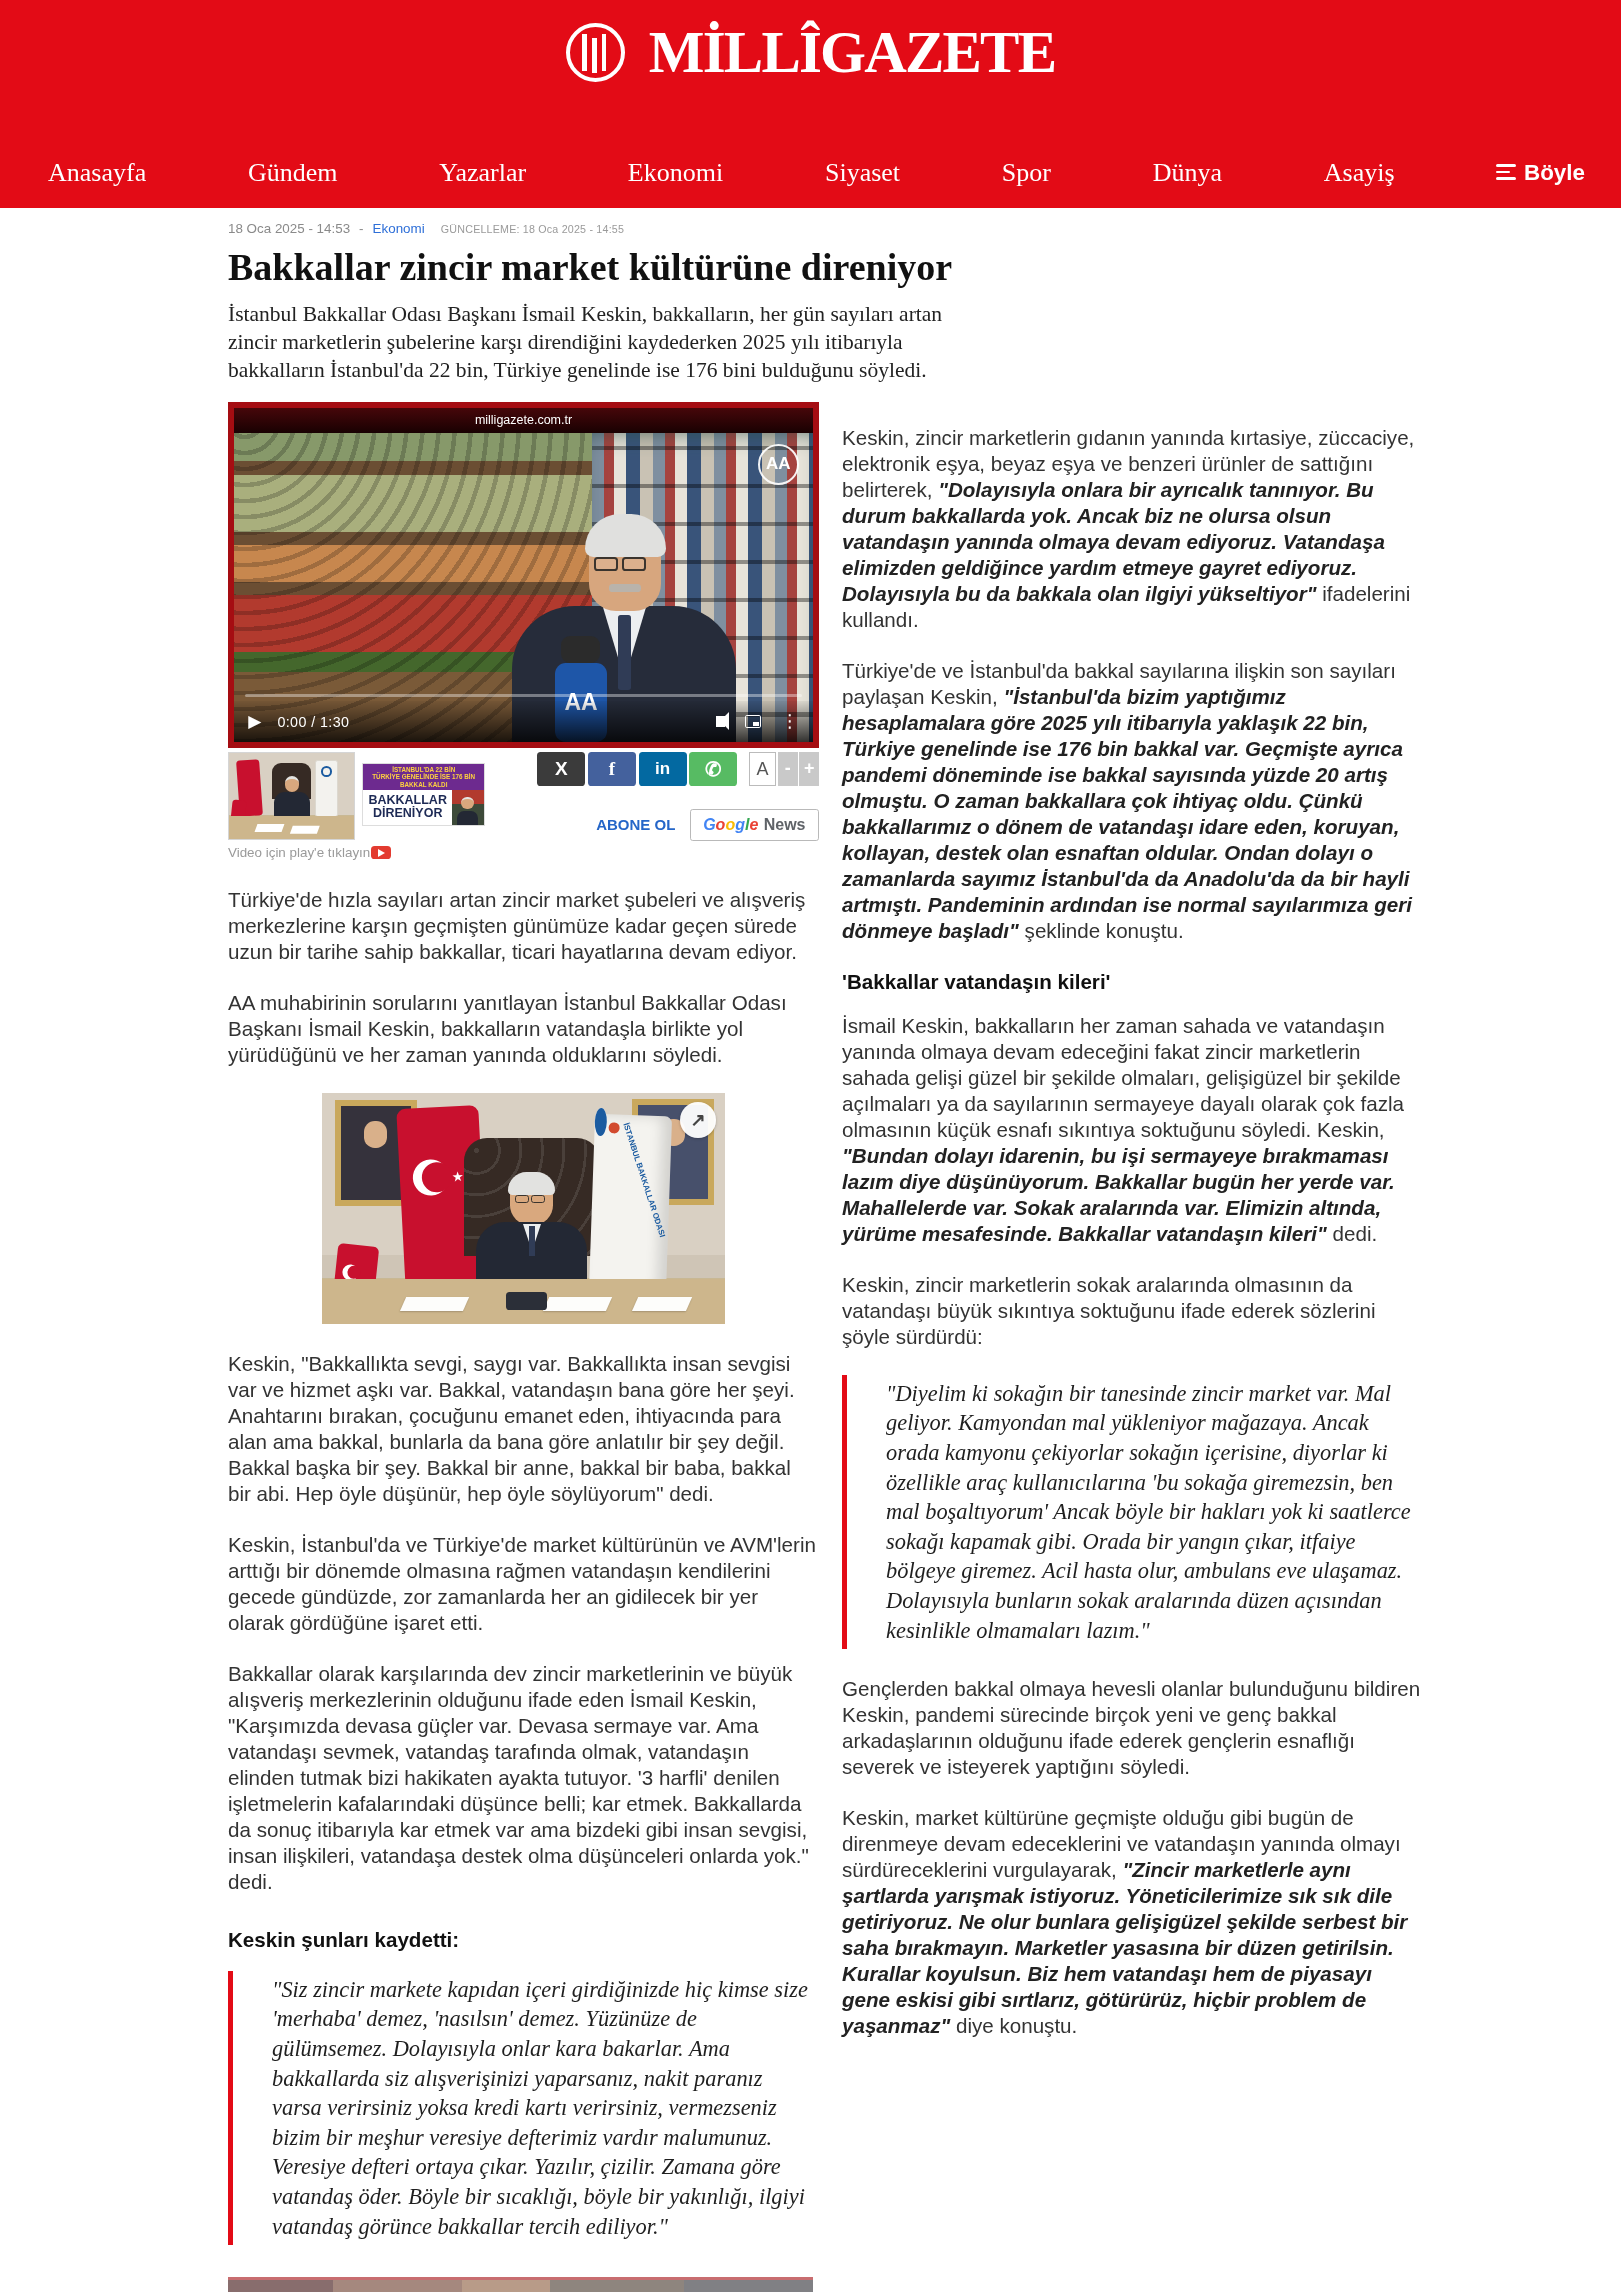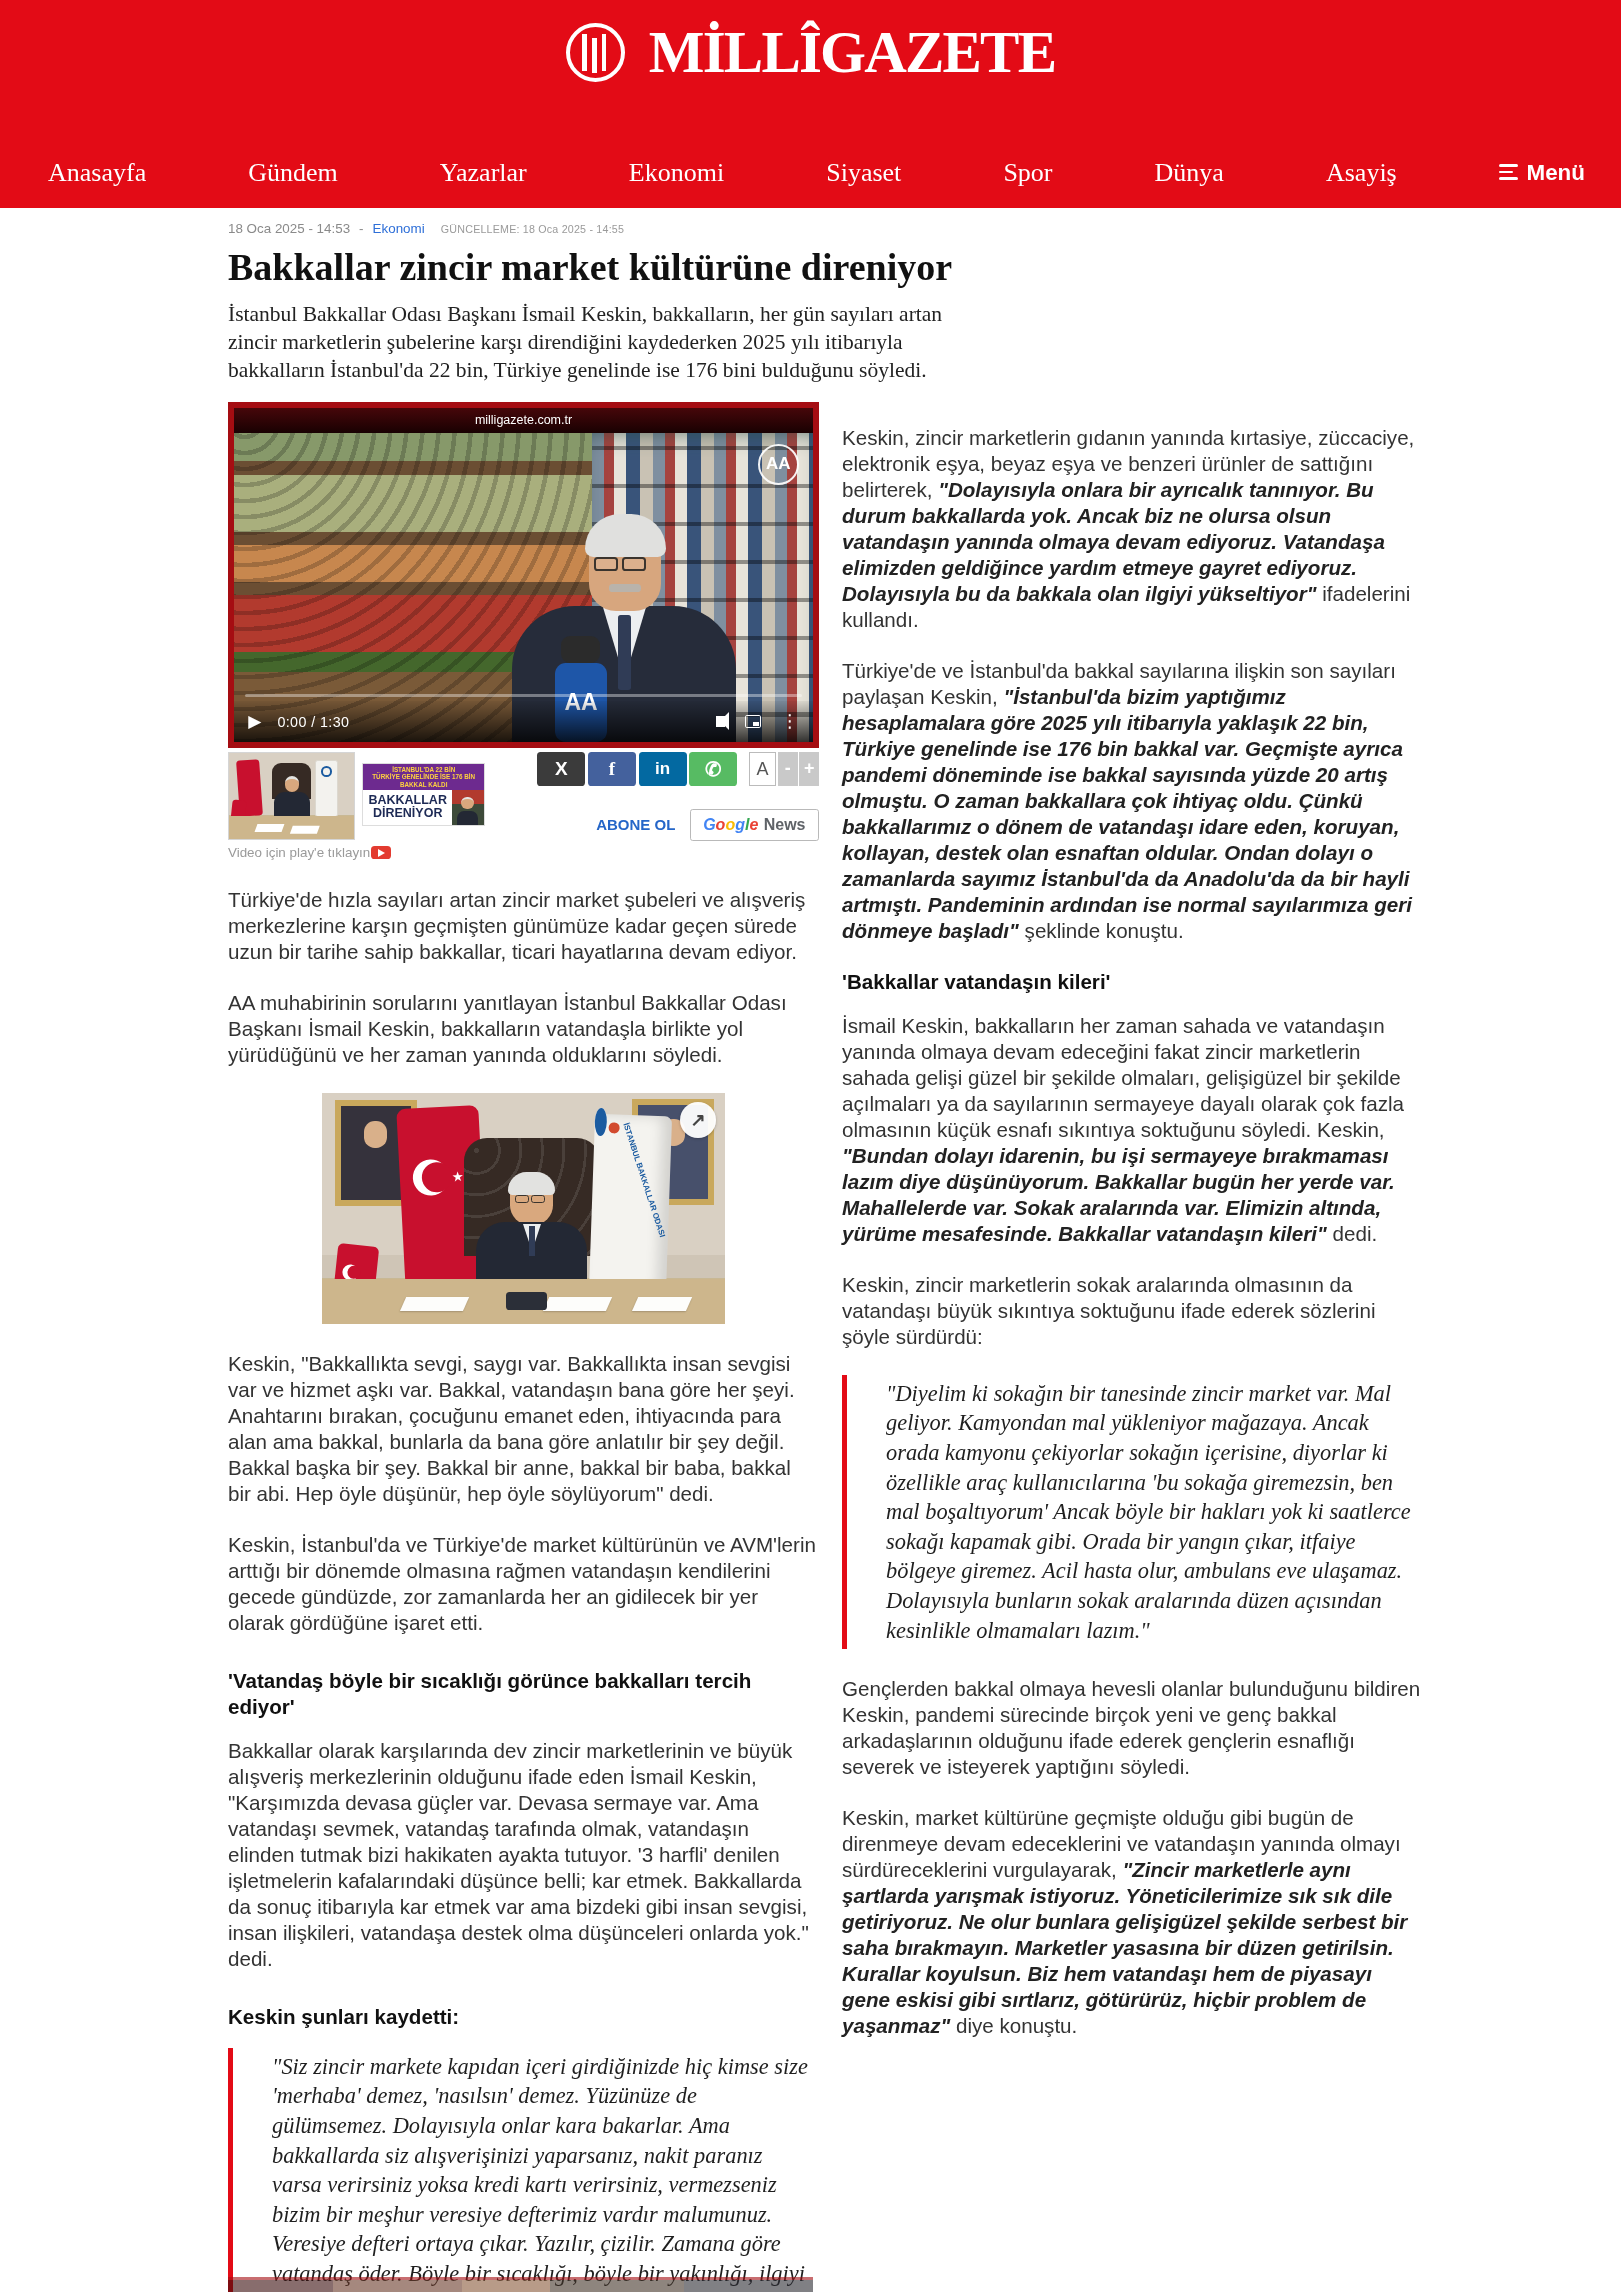--- a/index.html
+++ b/index.html
@@ -233,21 +233,21 @@
     <span class="nav-item">Siyaset</span>
     <span class="nav-item">Spor</span>
     <span class="nav-item">Dünya</span>
     <span class="nav-item">Asayiş</span>
     <span class="menu-btn">
       <span class="menu-icon">
           <b></b>
           <b></b>
           <b></b>
         </span>
-      <span>Menü</span>
+      <span>Böyle</span>
     </span>
   </nav>
 </header>
 
 <div class="page">
   <div class="meta-row">
     <span>18 Oca 2025 - 14:53</span>
     <span>-</span>
     <span class="meta-cat">Ekonomi</span>
     <span class="meta-update">GÜNCELLEME: 18 Oca 2025 - 14:55</span>
@@ -390,21 +390,20 @@
           <span class="desk"></span>
           <span class="paper p1"></span>
             <span class="paper p2"></span>
             <span class="paper p3"></span>
           <span class="phone"></span>
           <span class="expand-btn">↗</span>
         </figure>
 
         <p class="body-p">Keskin, "Bakkallıkta sevgi, saygı var. Bakkallıkta insan sevgisi var ve hizmet aşkı var. Bakkal, vatandaşın bana göre her şeyi. Anahtarını bırakan, çocuğunu emanet eden, ihtiyacında para alan ama bakkal, bunlarla da bana göre anlatılır bir şey değil. Bakkal başka bir şey. Bakkal bir anne, bakkal bir baba, bakkal bir abi. Hep öyle düşünür, hep öyle söylüyorum" dedi.</p>
         <p class="body-p">Keskin, İstanbul'da ve Türkiye'de market kültürünün ve AVM'lerin arttığı bir dönemde olmasına rağmen vatandaşın kendilerini gecede gündüzde, zor zamanlarda her an gidilecek bir yer olarak gördüğüne işaret etti.</p>
-        <h2 class="sub-head">'Vatandaş böyle bir sıcaklığı görünce bakkalları tercih ediyor'</h2>
         <p class="body-p">Bakkallar olarak karşılarında dev zincir marketlerinin ve büyük alışveriş merkezlerinin olduğunu ifade eden İsmail Keskin, "Karşımızda devasa güçler var. Devasa sermaye var. Ama vatandaşı sevmek, vatandaş tarafında olmak, vatandaşın elinden tutmak bizi hakikaten ayakta tutuyor. '3 harfli' denilen işletmelerin kafalarındaki düşünce belli; kar etmek. Bakkallarda da sonuç itibarıyla kar etmek var ama bizdeki gibi insan sevgisi, insan ilişkileri, vatandaşa destek olma düşünceleri onlarda yok." dedi.</p>
         <h3 class="sub-head">Keskin şunları kaydetti:</h3>
         <blockquote class="art-quote">"Siz zincir markete kapıdan içeri girdiğinizde hiç kimse size 'merhaba' demez, 'nasılsın' demez. Yüzünüze de gülümsemez. Dolayısıyla onlar kara bakarlar. Ama bakkallarda siz alışverişinizi yaparsanız, nakit paranız varsa verirsiniz yoksa kredi kartı verirsiniz, vermezseniz bizim bir meşhur veresiye defterimiz vardır malumunuz. Veresiye defteri ortaya çıkar. Yazılır, çizilir. Zamana göre vatandaş öder. Böyle bir sıcaklığı, böyle bir yakınlığı, ilgiyi vatandaş görünce bakkallar tercih ediliyor."</blockquote>
       </div>
     </div>
 
     <div class="col-right">
       <p class="body-p"><span>Keskin, zincir marketlerin gıdanın yanında kırtasiye, züccaciye, elektronik eşya, beyaz eşya ve benzeri ürünler de sattığını belirterek, </span><span class="q">"Dolayısıyla onlara bir ayrıcalık tanınıyor. Bu durum bakkallarda yok. Ancak biz ne olursa olsun vatandaşın yanında olmaya devam ediyoruz. Vatandaşa elimizden geldiğince yardım etmeye gayret ediyoruz. Dolayısıyla bu da bakkala olan ilgiyi yükseltiyor"</span><span> ifadelerini kullandı.</span></p>
       <p class="body-p"><span>Türkiye'de ve İstanbul'da bakkal sayılarına ilişkin son sayıları paylaşan Keskin, </span><span class="q">"İstanbul'da bizim yaptığımız hesaplamalara göre 2025 yılı itibarıyla yaklaşık 22 bin, Türkiye genelinde ise 176 bin bakkal var. Geçmişte ayrıca pandemi döneminde ise bakkal sayısında yüzde 20 artış olmuştu. O zaman bakkallara çok ihtiyaç oldu. Çünkü bakkallarımız o dönem de vatandaşı idare eden, koruyan, kollayan, destek olan esnaftan oldular. Ondan dolayı o zamanlarda sayımız İstanbul'da da Anadolu'da da bir hayli artmıştı. Pandeminin ardından ise normal sayılarımıza geri dönmeye başladı"</span><span> şeklinde konuştu.</span></p>
       <h2 class="sub-head" style="margin-top:16px;">'Bakkallar vatandaşın kileri'</h2>

